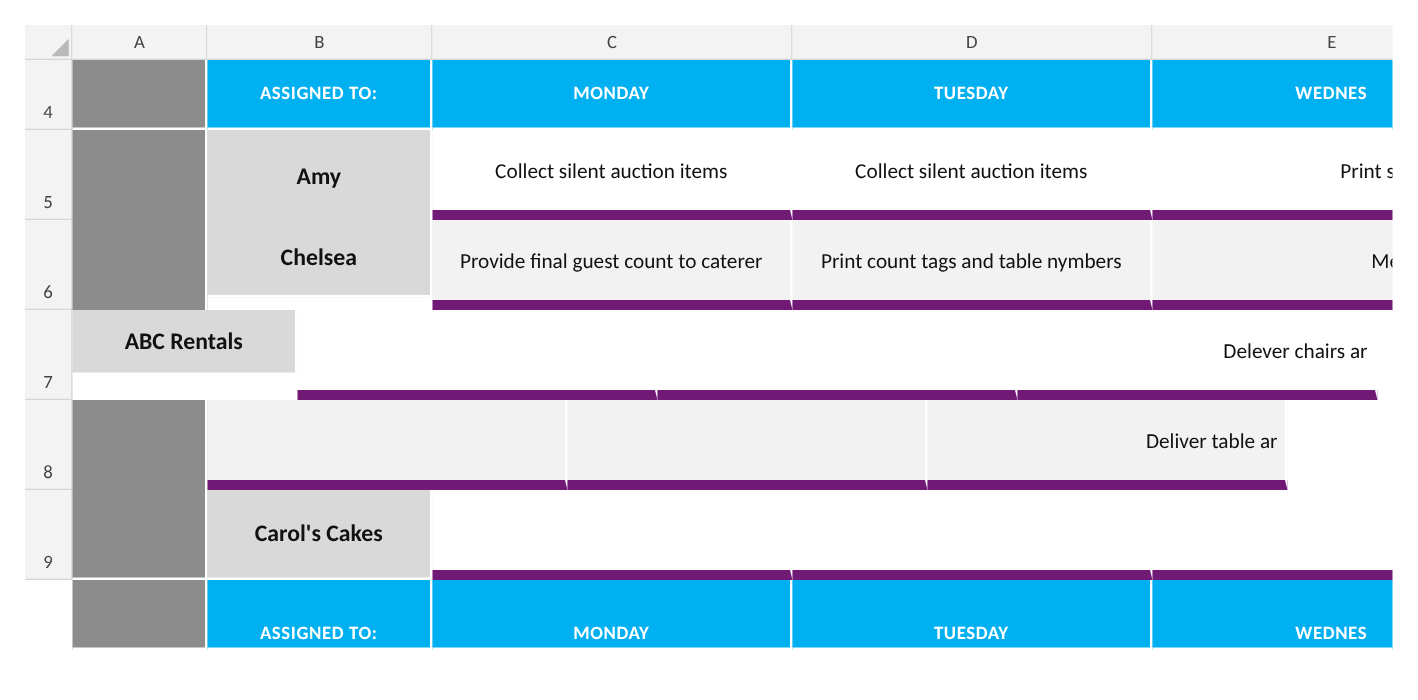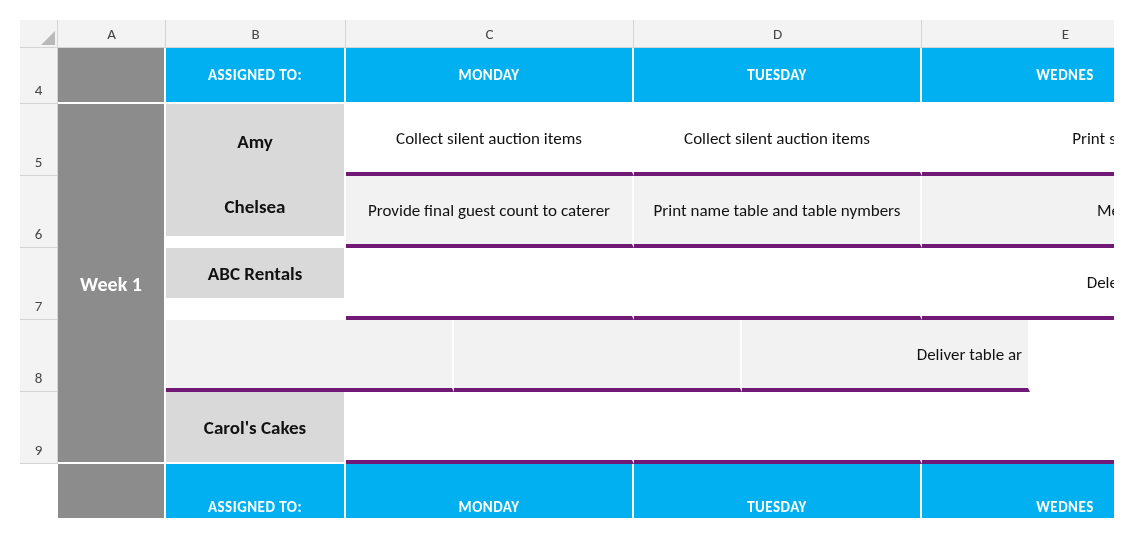--- a/index.html
+++ b/index.html
@@ -116,21 +116,21 @@
       background: #d9d9d9;
       font-weight: 700;
       font-size: 19px;
       border-right: 2px solid #ffffff;
       border-bottom: 2px solid #ffffff;
     }
     .cell.data {
       background: #f2f2f2;
       font-size: 17px;
       border-right: 2px solid #ffffff;
-      border-bottom: 4px solid #701a75;
+      border-bottom: 8px solid #701a75;
     }
     .cell.data.alt {
       background: #ffffff;
     }
     .colA { width: 108px; }
     .colB { width: 180px; }
     .colC { width: 288px; }
     .colD { width: 288px; }
     .colE { width: 288px; }
   </style>
@@ -174,26 +174,25 @@
         <div class="cell assigned colB" style="height:76px">Amy</div>
         <div class="cell data alt colC" style="height:72px">Collect silent auction items</div>
         <div class="cell data alt colD" style="height:72px">Collect silent auction items</div>
         <div class="cell data alt colE" style="height:72px;justify-content:flex-end">Print silent auction</div>
       </div>
 
       <div class="row" style="height:72px">
         <div class="cell gray-block colA" style="height:72px;border-bottom:none"></div>
         <div class="cell assigned colB" style="height:62px">Chelsea</div>
         <div class="cell data colC" style="height:72px">Provide final guest count to caterer</div>
-        <div class="cell data colD" style="height:72px">Print name table and table nymbers</div>
+        <div class="cell data colD" style="height:72px">Print count tags and table nymbers</div>
         <div class="cell data colE" style="height:72px;justify-content:flex-end">Meet vendors f</div>
       </div>
 
       <div class="row" style="height:72px">
-        <div class="cell gray-block colA" style="height:72px;border-bottom:none">Week 1</div>
         <div class="cell assigned colB" style="height:52px">ABC Rentals</div>
         <div class="cell data alt colC" style="height:72px"></div>
         <div class="cell data alt colD" style="height:72px"></div>
         <div class="cell data alt colE" style="height:72px;justify-content:flex-end">Delever chairs ar</div>
       </div>
 
       <div class="row" style="height:72px">
         <div class="cell gray-block colA" style="height:72px;border-bottom:none"></div>
         <div class="cell data colC" style="height:72px"></div>
         <div class="cell data colD" style="height:72px"></div>

